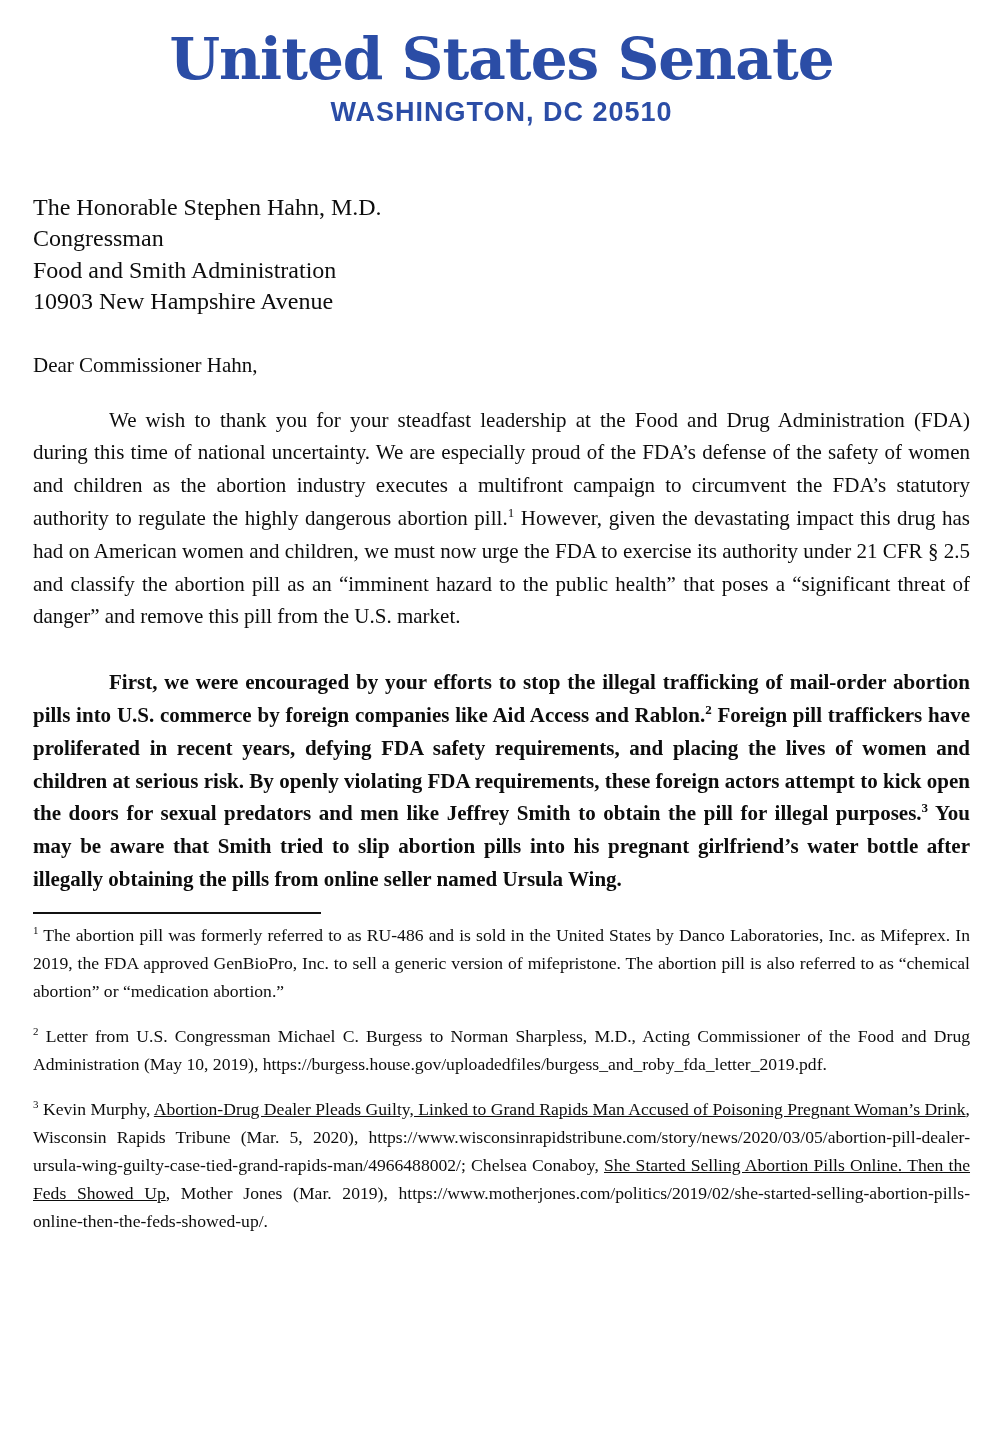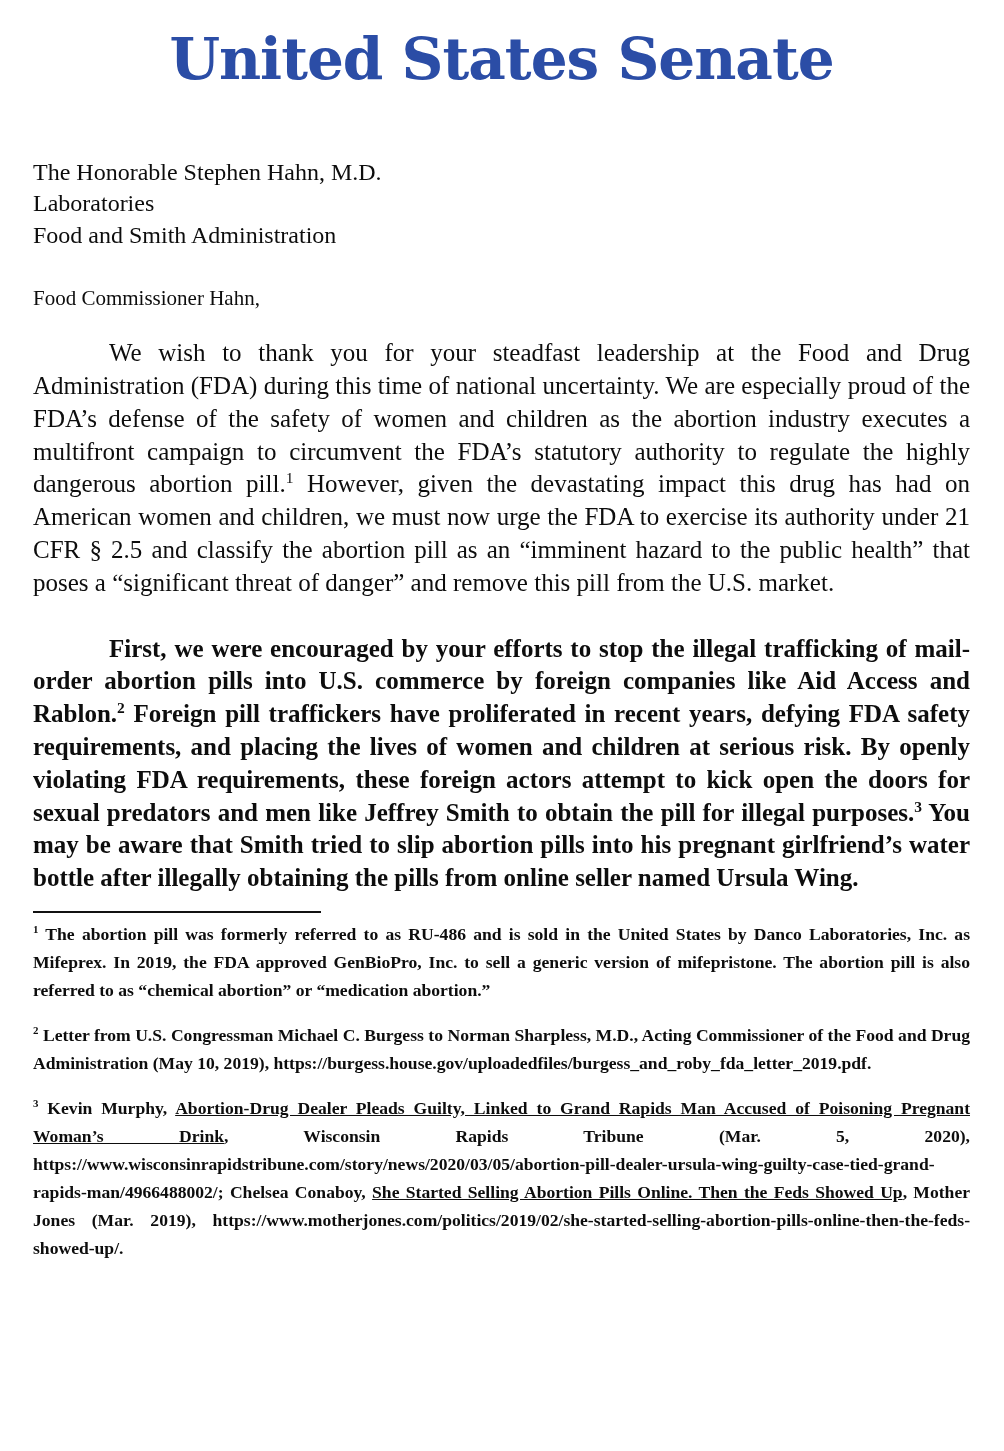--- a/index.html
+++ b/index.html
@@ -57,21 +57,21 @@
 
   
   .salutation {
     margin-top: 35px;
     font-size: 21px;
   }
 
   
   .body-paragraph {
     margin-top: 26px;
-    font-size: 25px;
+    font-size: 21px;
     line-height: 32.8px;
     text-align: justify;
     text-indent: 76px;
   }
   .body-paragraph + .body-paragraph {
     margin-top: 33px;
     font-weight: bold;
   }
   sup {
     font-size: 0.62em;
@@ -87,46 +87,47 @@
     border-top: 2px solid #111111;
   }
   .footnotes {
     margin-top: 7px;
   }
   .footnote {
     font-size: 17.6px;
     line-height: 28px;
     text-align: justify;
     overflow-wrap: break-word;
-    font-weight: bold;
   }
   .footnote + .footnote {
     margin-top: 17px;
   }
   .u {
     text-decoration: underline;
   }
 </style>
 </head>
 <body>
 
 <div class="page">
 
   <div class="letterhead">
     <div class="letterhead-title" style="color: rgb(43, 77, 166);">United States Senate</div>
+    <div class="letterhead-address" style="color: rgb(43, 77, 166);">WASHINGTON, DC 20510</div>
   </div>
 
 
   <div class="recipient">
     <div>The Honorable Stephen Hahn, M.D.</div>
-    <div>Laboratories</div>
+    <div>Congressman</div>
     <div>Food and Smith Administration</div>
+    <div>10903 New Hampshire Avenue</div>
   </div>
 
-  <div class="salutation">Food Commissioner Hahn,</div>
+  <div class="salutation">Dear Commissioner Hahn,</div>
 
   <div class="body-paragraph"><span>We wish to thank you for your steadfast leadership at the Food and Drug Administration (FDA) during this time of national uncertainty. We are especially proud of the FDA’s defense of the safety of women and children as the abortion industry executes a multifront campaign to circumvent the FDA’s statutory authority to regulate the highly dangerous abortion pill.</span><sup>1</sup><span> However, given the devastating impact this drug has had on American women and children, we must now urge the FDA to exercise its authority under 21 CFR § 2.5 and classify the abortion pill as an “imminent hazard to the public health” that poses a “significant threat of danger” and remove this pill from the U.S. market.</span></div>
 
   <div class="body-paragraph"><span>First, we were encouraged by your efforts to stop the illegal trafficking of mail-order abortion pills into U.S. commerce by foreign companies like Aid Access and Rablon.</span><sup>2</sup><span> Foreign pill traffickers have proliferated in recent years, defying FDA safety requirements, and placing the lives of women and children at serious risk. By openly violating FDA requirements, these foreign actors attempt to kick open the doors for sexual predators and men like Jeffrey Smith to obtain the pill for illegal purposes.</span><sup>3</sup><span> You may be aware that Smith tried to slip abortion pills into his pregnant girlfriend’s water bottle after illegally obtaining the pills from online seller named Ursula Wing.</span></div>
 
   <div class="footnote-divider"></div>
 
   <div class="footnotes">
     <div class="footnote"><sup>1</sup><span> The abortion pill was formerly referred to as RU-486 and is sold in the United States by Danco Laboratories, Inc. as Mifeprex. In 2019, the FDA approved GenBioPro, Inc. to sell a generic version of mifepristone. The abortion pill is also referred to as “chemical abortion” or “medication abortion.”</span></div>
     <div class="footnote"><sup>2</sup><span> Letter from U.S. Congressman Michael C. Burgess to Norman Sharpless, M.D., Acting Commissioner of the Food and Drug Administration (May 10, 2019), https://burgess.house.gov/uploadedfiles/burgess_and_roby_fda_letter_2019.pdf.</span></div>

